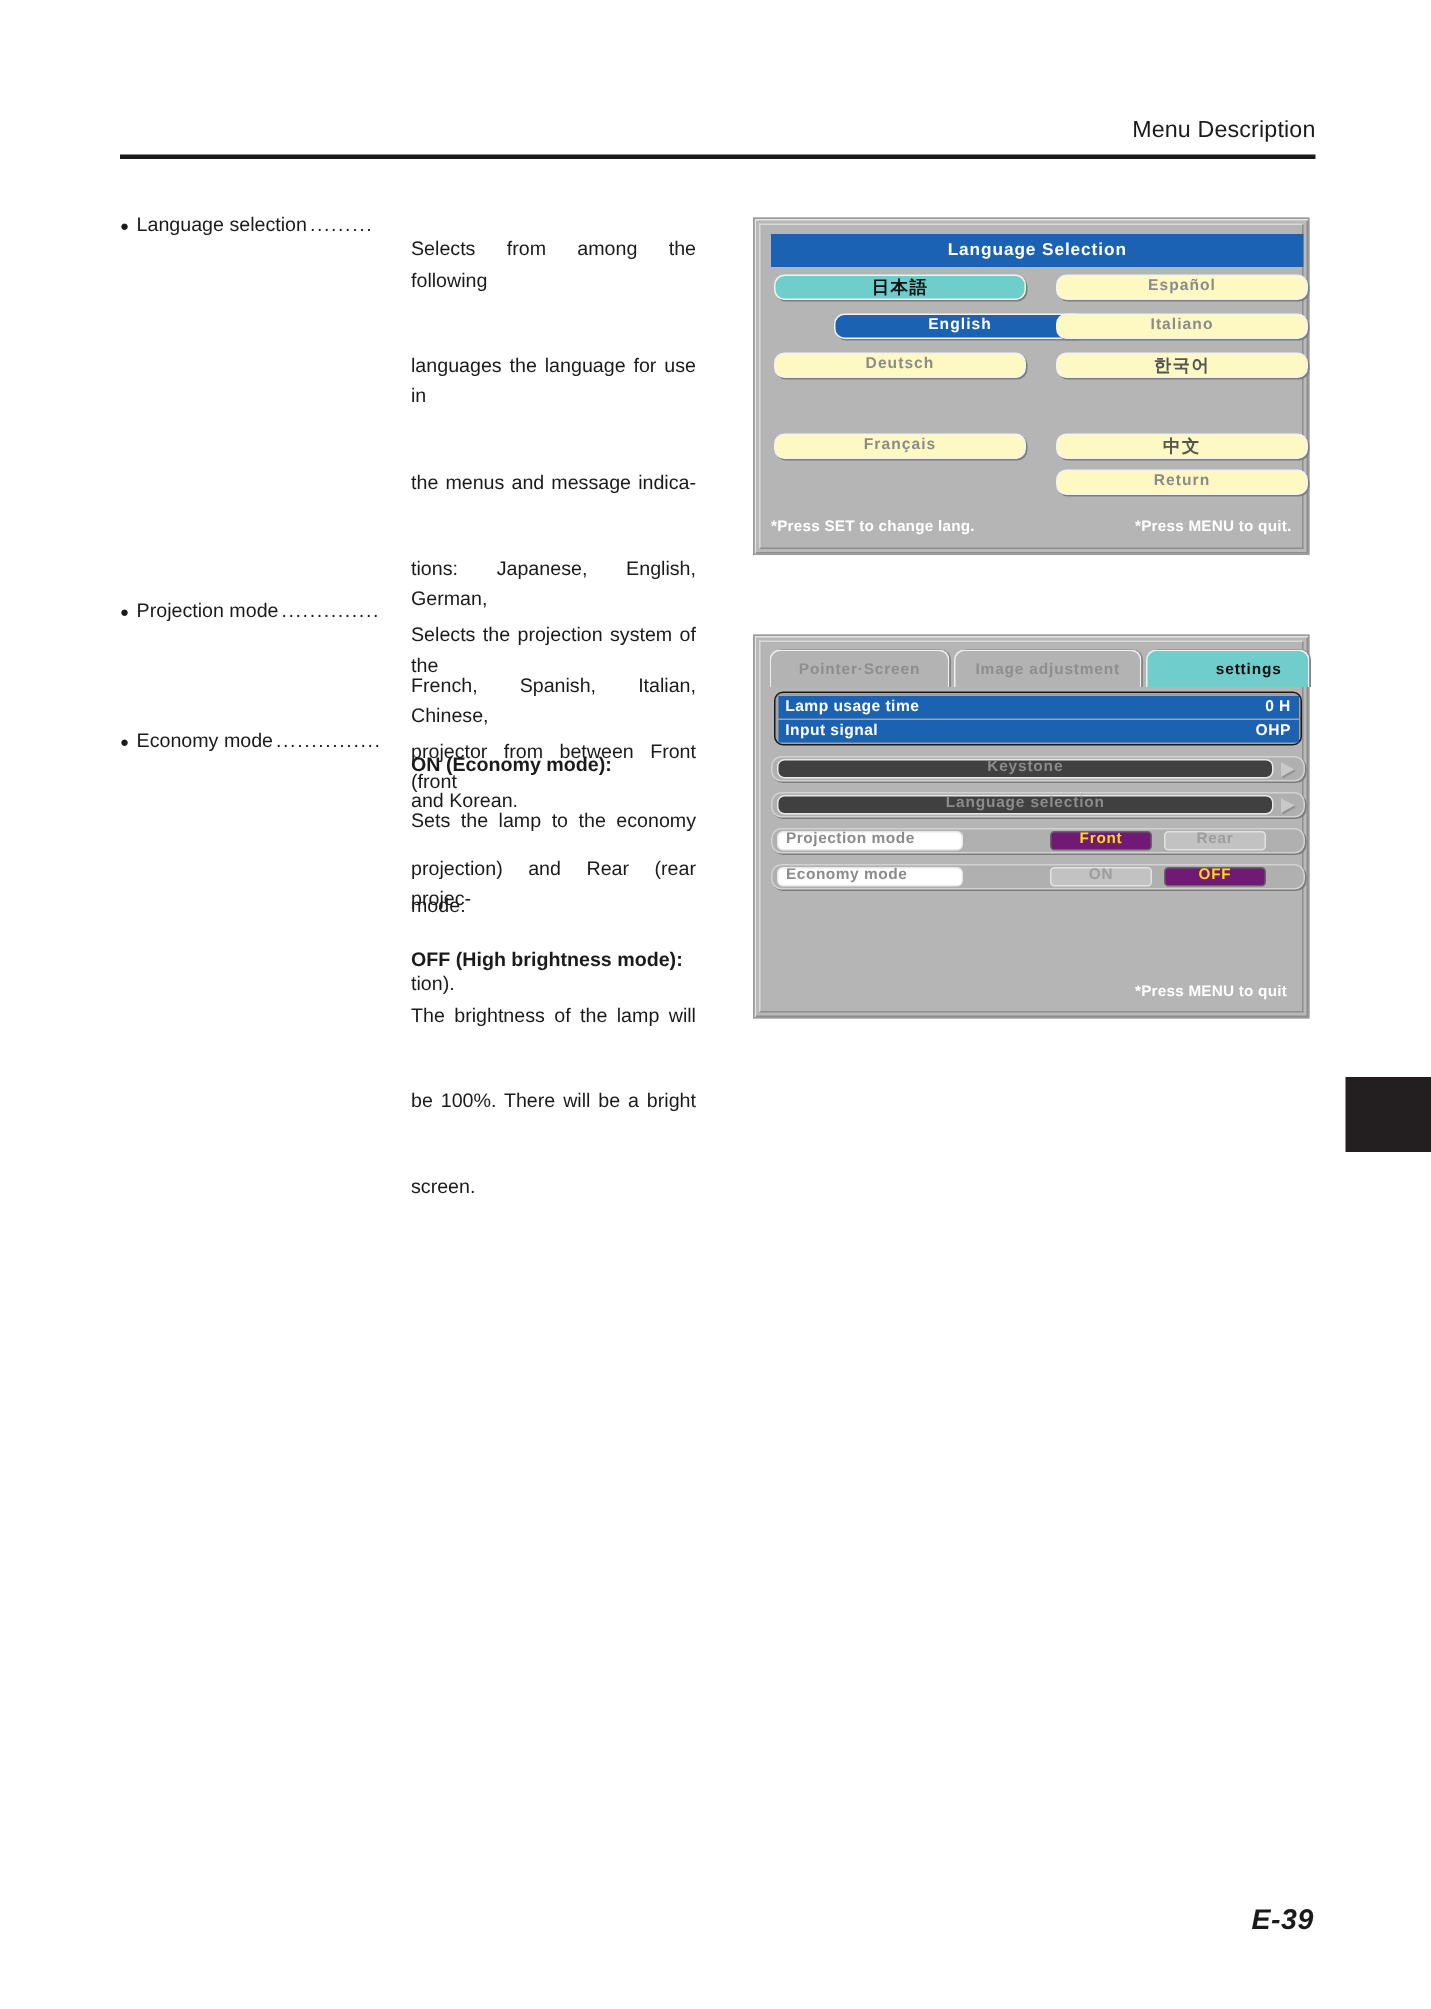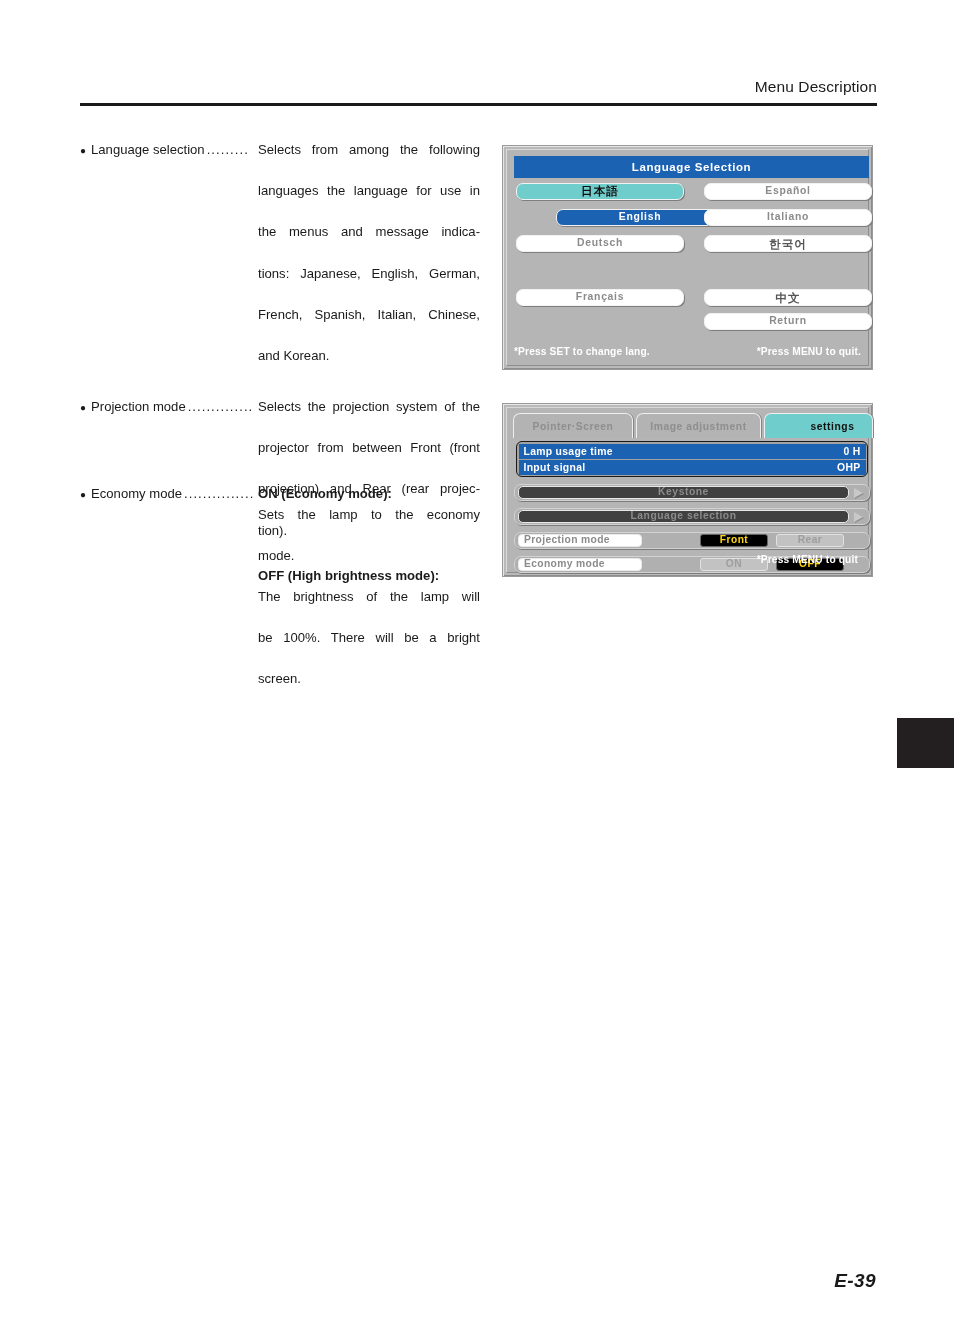--- a/index.html
+++ b/index.html
@@ -74,21 +74,21 @@
     color: #1a1a1a;
     white-space: nowrap;
   }
 
   .def-col {
     width: 222px;
     flex: 0 0 222px;
     text-align: justify;
     text-justify: inter-word;
   }
-  .def-col p { margin: 0; }
+  .def-col p { margin: 16px; }
   .def-col p.j { text-align: justify; }
   .def-col p.j::after {
     content: "";
     display: inline-block;
     width: 100%;
   }
   .def-col .bold { font-weight: bold; }
 
   
   .osd {
@@ -134,21 +134,21 @@
     left: 7px;
     top: 33px;
     width: 357px;
     height: 150px;
   }
   .lang-btn {
     position: absolute;
     height: 17px;
     border-radius: 7px;
     border: 1.5px solid #f2f2f2;
-    background: #ffffff;
+    background: #fef9c3;
     box-shadow: 1px 1px 0 #7e7e7e;
     color: #8b8b8b;
     font-size: 10.4px;
     font-weight: bold;
     letter-spacing: 0.7px;
     display: flex;
     align-items: center;
     justify-content: center;
     line-height: 1;
   }
@@ -176,23 +176,23 @@
     align-items: center;
     color: #ffffff;
     font-size: 10.2px;
     font-weight: bold;
     letter-spacing: 0.15px;
   }
 
   
   #osd-settings {
     left: 502px;
-    top: 403px;
+    top: 423px;
     width: 371px;
-    height: 174px;
+    height: 256px;
   }
   .tabs {
     position: absolute;
     left: 6px;
     top: 5px;
     width: 360px;
     height: 25px;
     display: flex;
     gap: 3px;
   }
@@ -319,21 +319,21 @@
     font-weight: bold;
     letter-spacing: 0.5px;
     display: flex;
     align-items: center;
     justify-content: center;
     line-height: 1;
   }
   .opt-btn.a { left: 185px; width: 68px; }
   .opt-btn.b { left: 261px; width: 68px; }
   .opt-btn.off-state { background: #c2c2c2; color: #9d9d9d; border: 1px solid #e2e2e2; }
-  .opt-btn.on-state  { background: #000000; color: #ffd814; border: 1px solid #666666; }
+  .opt-btn.on-state  { background: #701a75; color: #ffd814; border: 1px solid #666666; }
 
   .set-footer {
     position: absolute;
     right: 10px;
     bottom: 7px;
     color: #ffffff;
     font-size: 10.2px;
     font-weight: bold;
     letter-spacing: 0.15px;
   }

